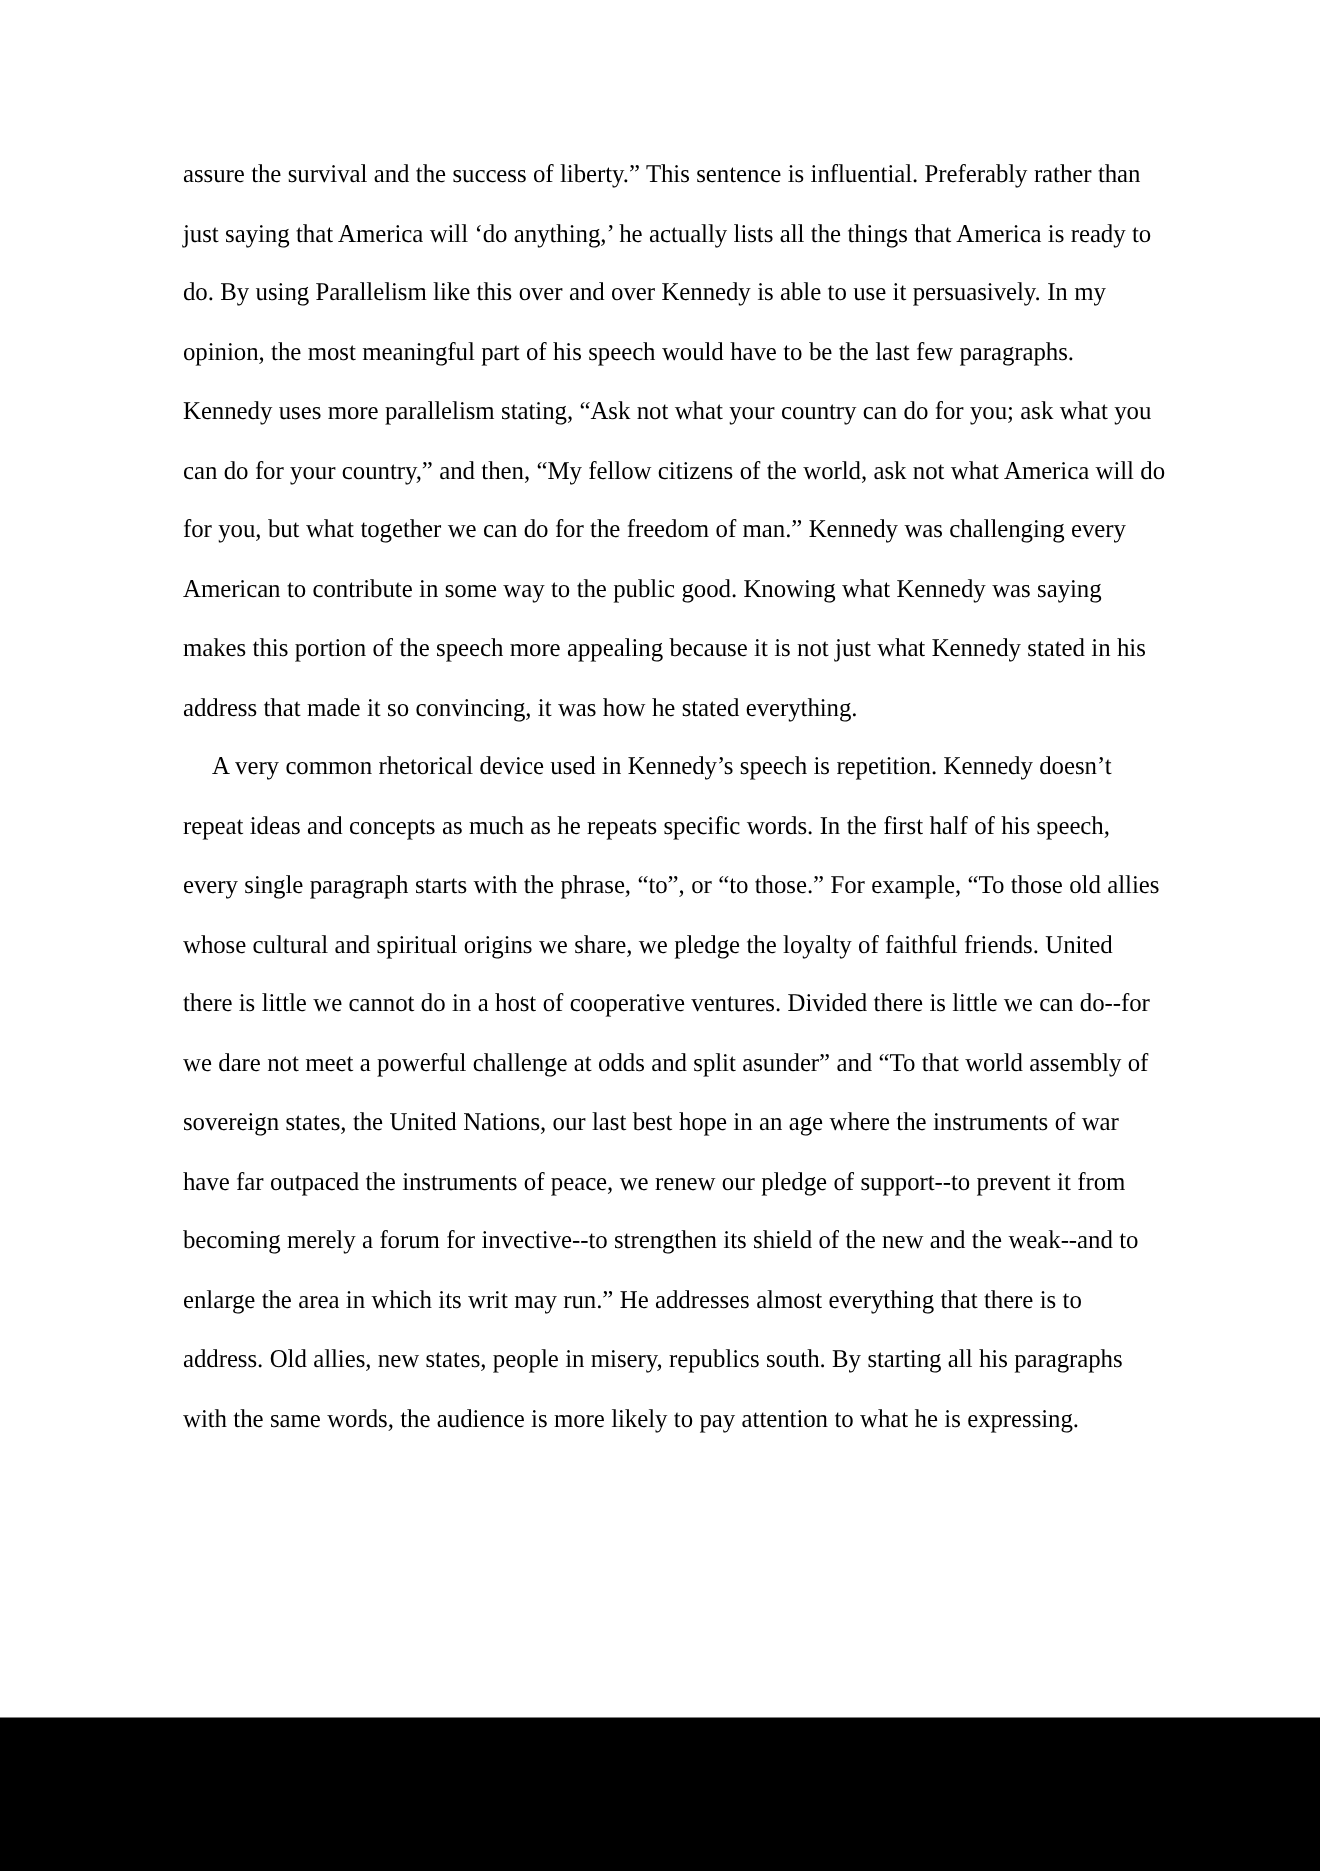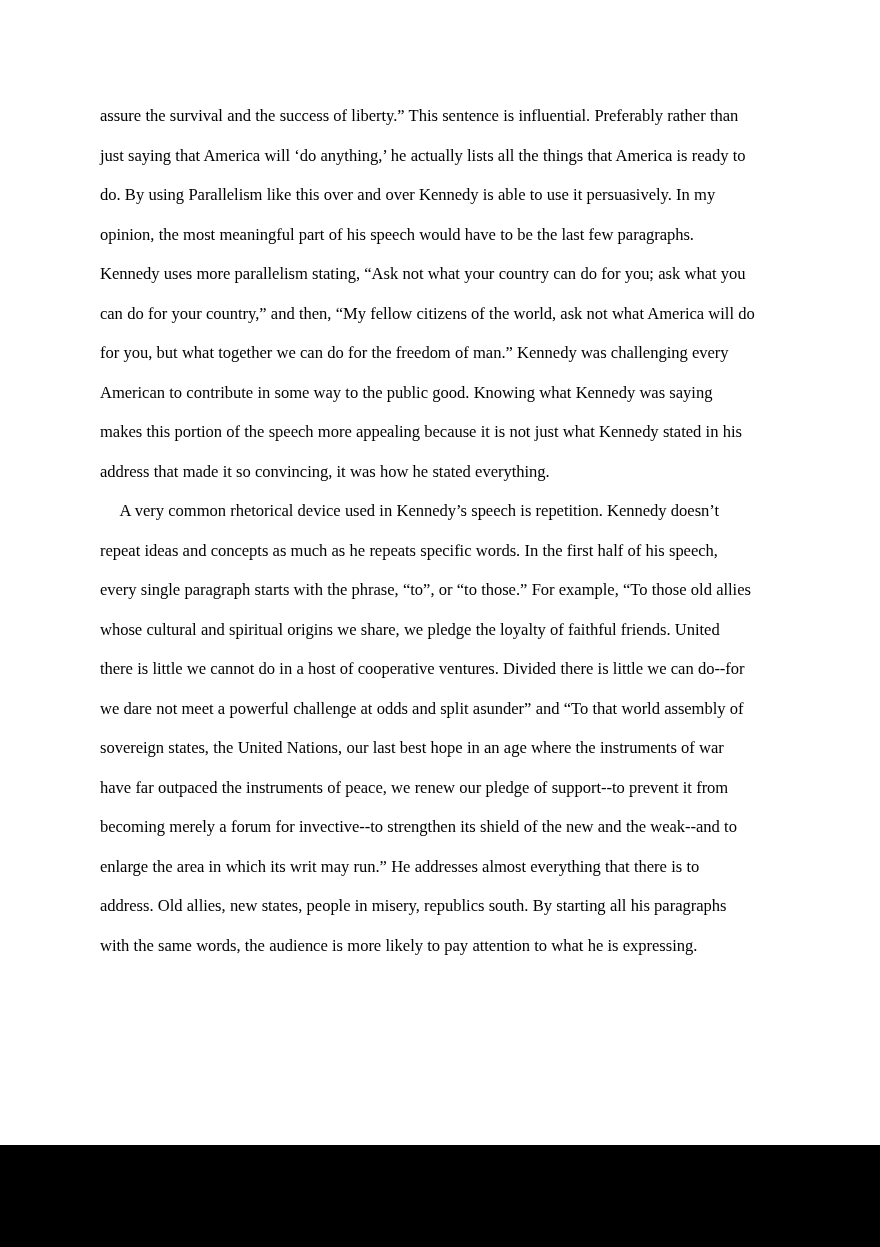--- a/index.html
+++ b/index.html
@@ -14,21 +14,21 @@
     width: 880px;
     height: 1247px;
     background: #ffffff;
     overflow: hidden;
     font-family: "Liberation Serif", "DejaVu Serif", serif;
   }
 
   
   .text-column {
     position: absolute;
-    left: 100px;
+    left: 122px;
     top: 96px;
     width: 676px;
   }
 
   .para {
     margin: 0;
     padding: 0;
     font-size: 17.1px;
     line-height: 39.5px;
     color: #000000;

